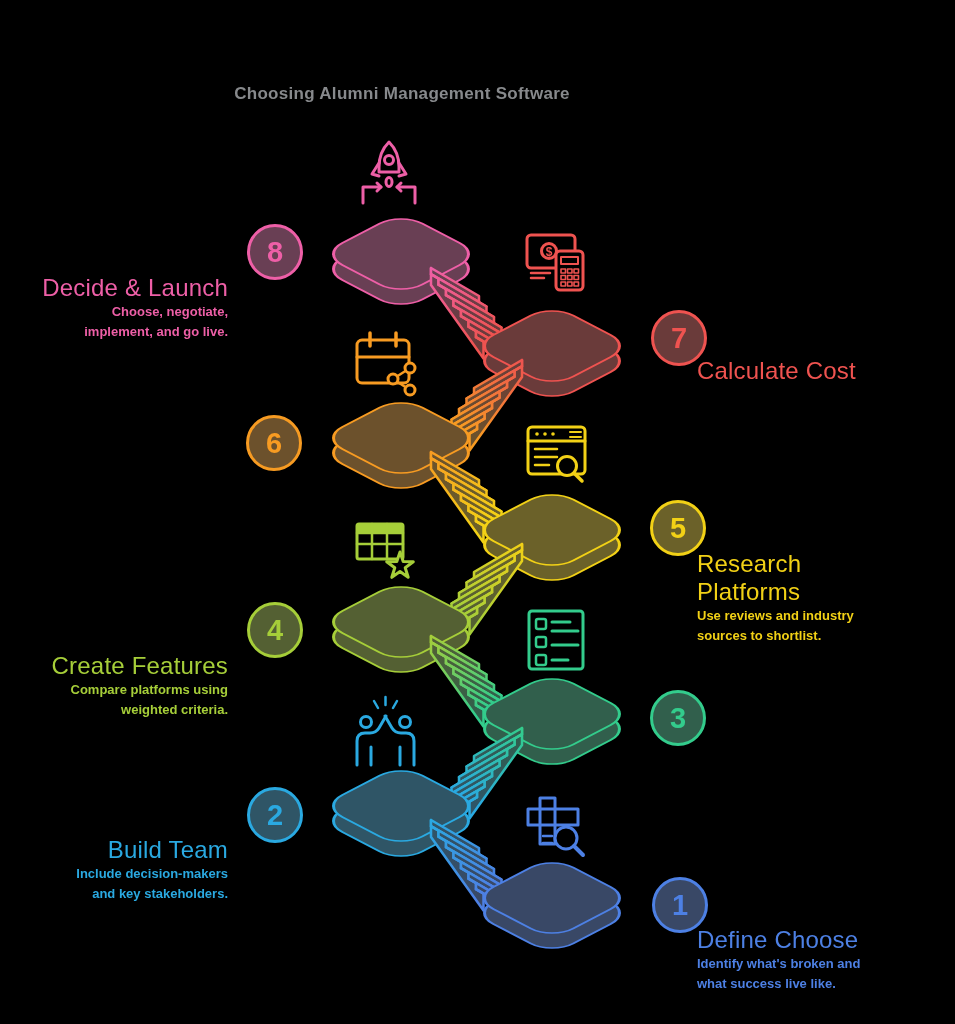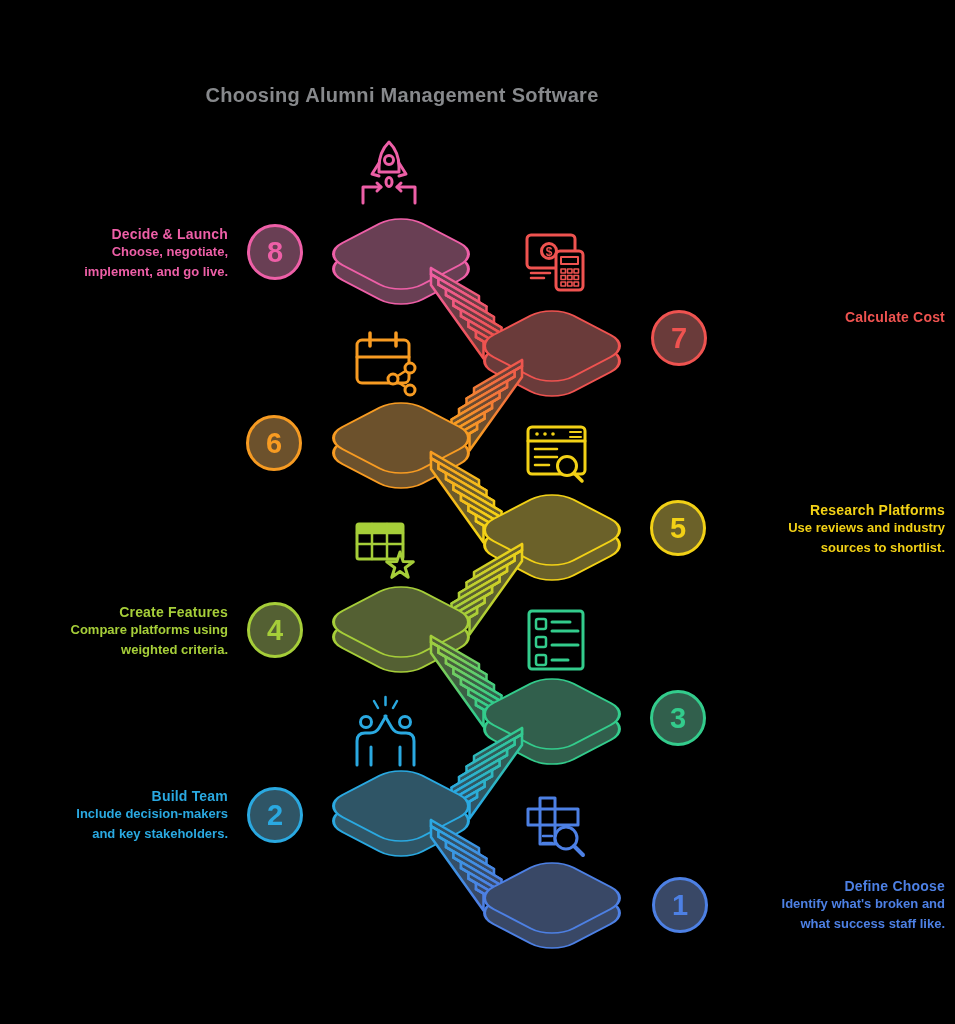--- a/index.html
+++ b/index.html
@@ -1,27 +1,27 @@
 <!DOCTYPE html>
 <html><head>
 <meta charset="utf-8">
 <style>
   html,body{margin:0;padding:0;background:#000;}
   body{width:955px;height:1024px;position:relative;overflow:hidden;
        font-family:"Liberation Sans",sans-serif;}
   .stage{position:absolute;inset:0;width:955px;height:1024px;}
   #scene{position:absolute;left:0;top:0;}
   .main-title{position:absolute;top:84px;left:0;width:804px;text-align:center;
-    font-size:20px;font-weight:700;letter-spacing:.3px;}
+    font-size:17px;font-weight:700;letter-spacing:.3px;}
   .lbl{position:absolute;width:212px;}
-  .lbl .t{font-size:14px;font-weight:700;color:var(--c);letter-spacing:.2px;}
+  .lbl .t{font-size:24px;font-weight:400;color:var(--c);letter-spacing:.2px;margin-top:48px;}
   .lbl .d{margin-top:0;font-size:13px;font-weight:700;line-height:1.55;
     color:var(--c);white-space:pre-line;}
   .lal{right:727px;text-align:right;}
-  .lar{left:733px;text-align:right;}
+  .lar{left:697px;text-align:left;}
   .p8{top:226px}.p7{top:309px}.p6{top:418px}.p5{top:502px}
   .p4{top:604px}.p3{top:692px}.p2{top:788px}.p1{top:878px}
   .numc{position:absolute;width:56px;height:56px;border-radius:50%;
     border:3px solid var(--c);background:var(--cd);color:var(--c);
     display:flex;align-items:center;justify-content:center;
     font-size:29px;font-weight:700;box-sizing:border-box;}
   .n8{left:247px;top:224px}.n6{left:246px;top:415px}
   .n4{left:247px;top:602px}.n2{left:247px;top:787px}
   .n7{left:651px;top:310px}.n5{left:650px;top:500px}
   .n3{left:650px;top:690px}.n1{left:652px;top:877px}
@@ -340,21 +340,21 @@
     <div class="t">Calculate Cost</div>
   </div>
   <div class="lbl lar p5" style="--c: #f2d116; --cd: rgb(107,97,41);">
     <div class="t">Research Platforms</div>
     <div class="d">Use reviews and industry
 sources to shortlist.</div>
   </div>
   <div class="lbl lar p1" style="--c: #4d80e4; --cd: rgb(57,72,102);">
     <div class="t">Define Choose</div>
     <div class="d">Identify what's broken and
-what success staff like.</div>
+what success live like.</div>
   </div>
 
   <div class="numc n8" style="--c: #ee5fa7; --cd: rgb(105,63,84);">8</div>
   <div class="numc n7" style="--c: #ef5350; --cd: rgb(106,59,58);">7</div>
   <div class="numc n6" style="--c: #f79b22; --cd: rgb(108,81,44);">6</div>
   <div class="numc n5" style="--c: #f2d116; --cd: rgb(107,97,41);">5</div>
   <div class="numc n4" style="--c: #a6ce39; --cd: rgb(84,96,51);">4</div>
   <div class="numc n3" style="--c: #33cc8c; --cd: rgb(49,95,76);">3</div>
   <div class="numc n2" style="--c: #2aa9e1; --cd: rgb(47,85,102);">2</div>
   <div class="numc n1" style="--c: #4d80e4; --cd: rgb(57,72,102);">1</div>

